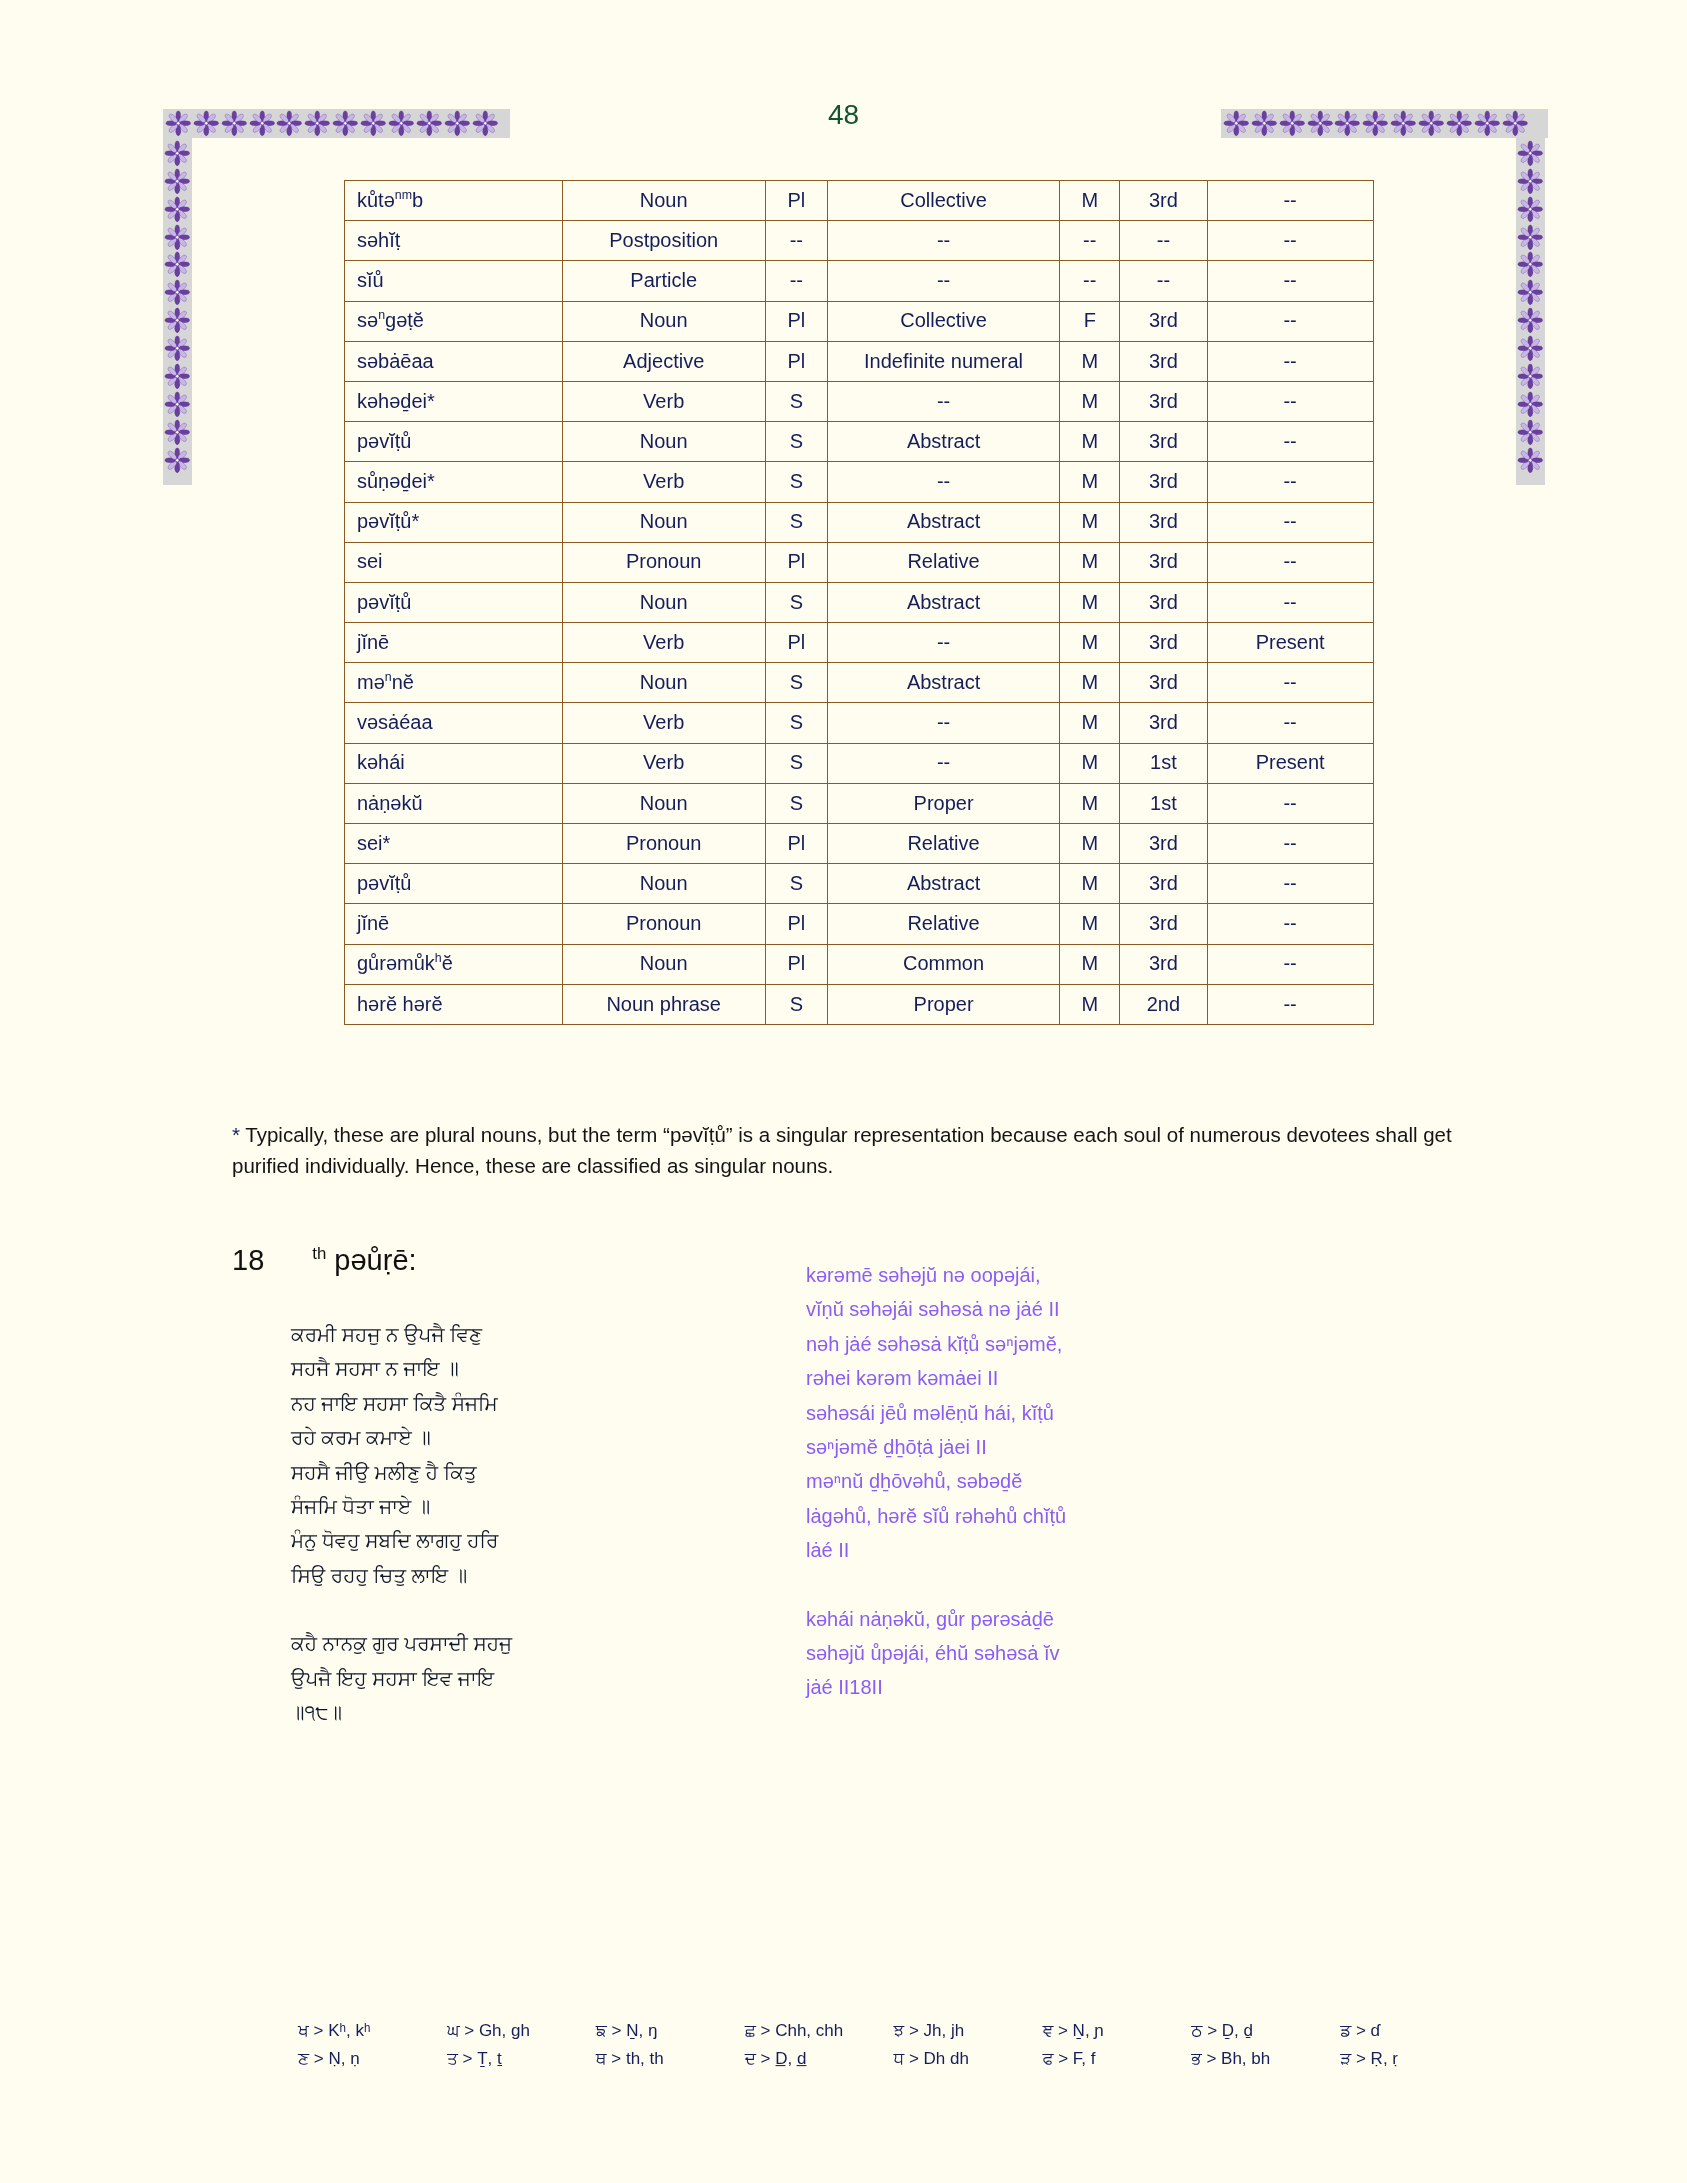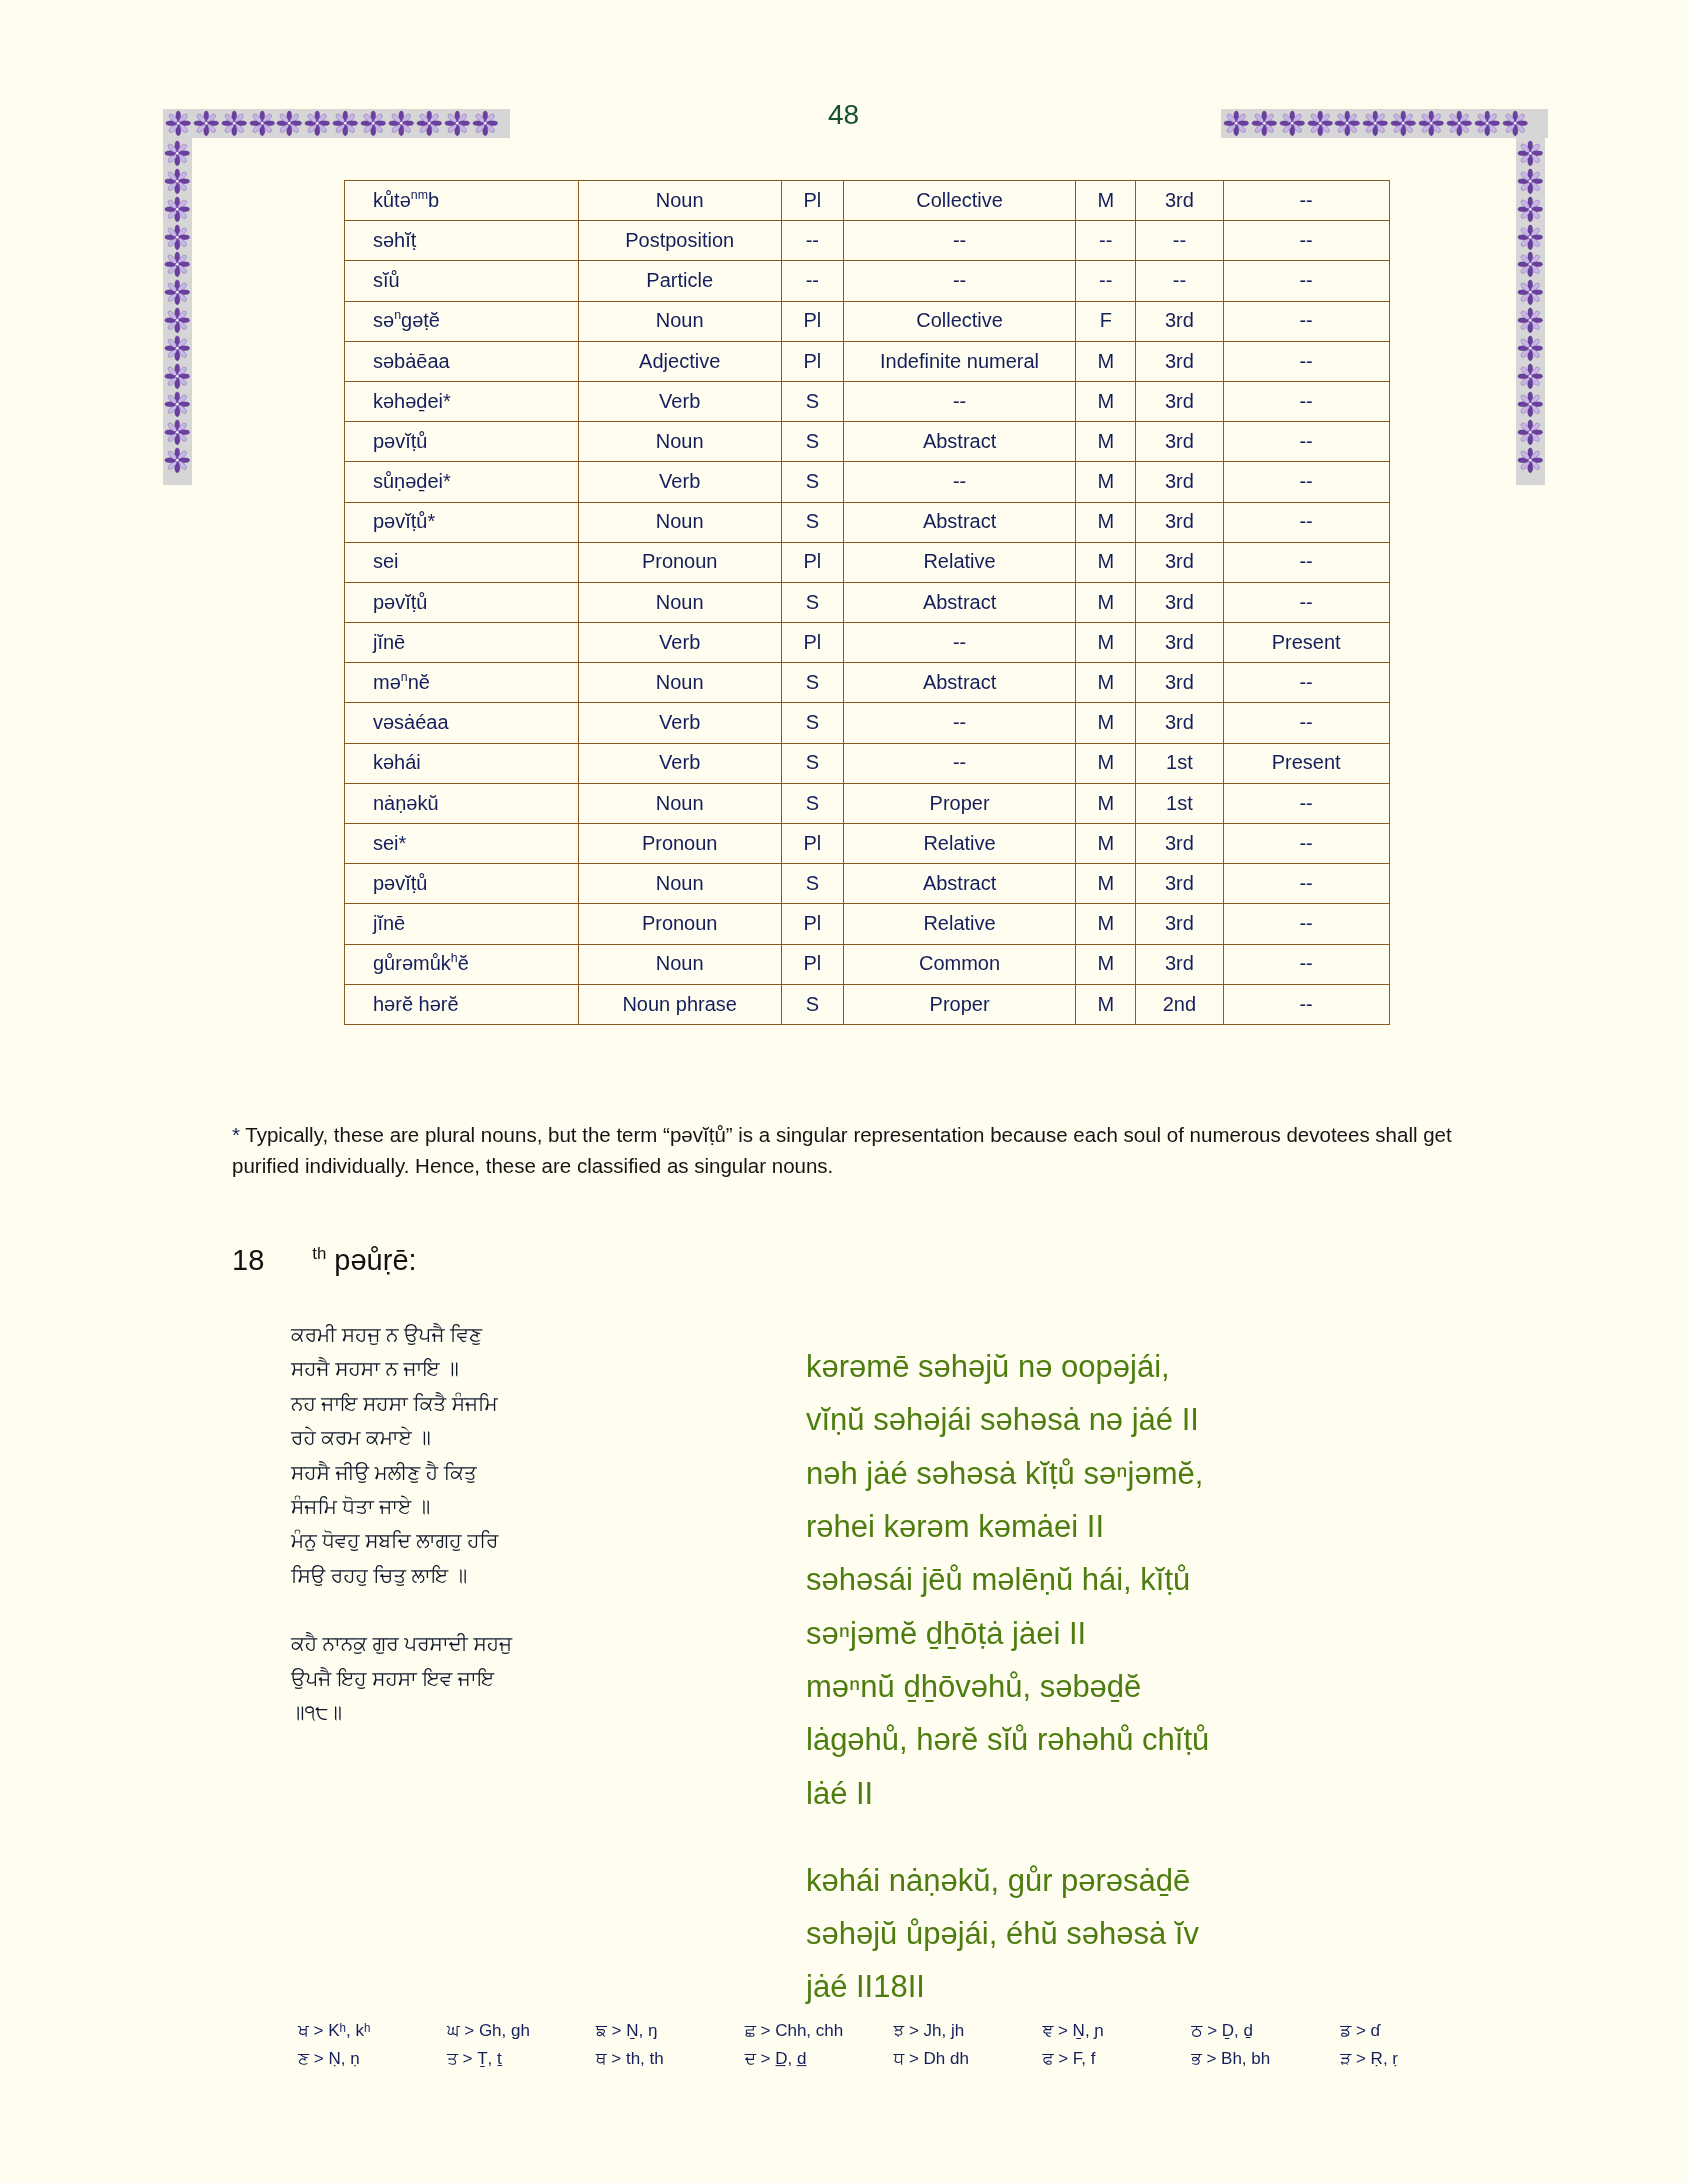--- a/index.html
+++ b/index.html
@@ -73,21 +73,21 @@
     font-size: 20px;
     color: #141e5a;
     padding: 4.6px 6.6px;
     text-align: center;
     vertical-align: middle;
     line-height: 1.18;
     height: 30px;
   }
   .grammar-table td.c-word {
     text-align: left;
-    padding-left: 28px;
+    padding-left: 12px;
     width: 198px;
   }
   .grammar-table td.c-pos   { width: 189px; }
   .grammar-table td.c-num   { width: 48px;  }
   .grammar-table td.c-type  { width: 218px; }
   .grammar-table td.c-gen   { width: 46px;  }
   .grammar-table td.c-per   { width: 73px; }
   .grammar-table td.c-tense { width: 152px; }
 
   .black { color: #111; }
@@ -124,24 +124,24 @@
     top: 1317px;
     width: 410px;
     font-size: 20px;
     color: #0f172a;
     line-height: 1.72;
     font-family: "Liberation Sans", sans-serif;
   }
   .verse-translit {
     position: absolute;
     left: 806px;
-    top: 1340px;
+    top: 1258px;
     width: 582px;
-    font-size: 31px;
-    color: #4d7c0f;
+    font-size: 20px;
+    color: #8b5cf6;
     line-height: 1.72;
   }
   .verse-translit .line { text-align: justify; }
   .verse-translit .line.nojust { text-align: left; }
   .gap { height: 34px; }
 
   
   .legend {
     position: absolute;
     left: 298px;

